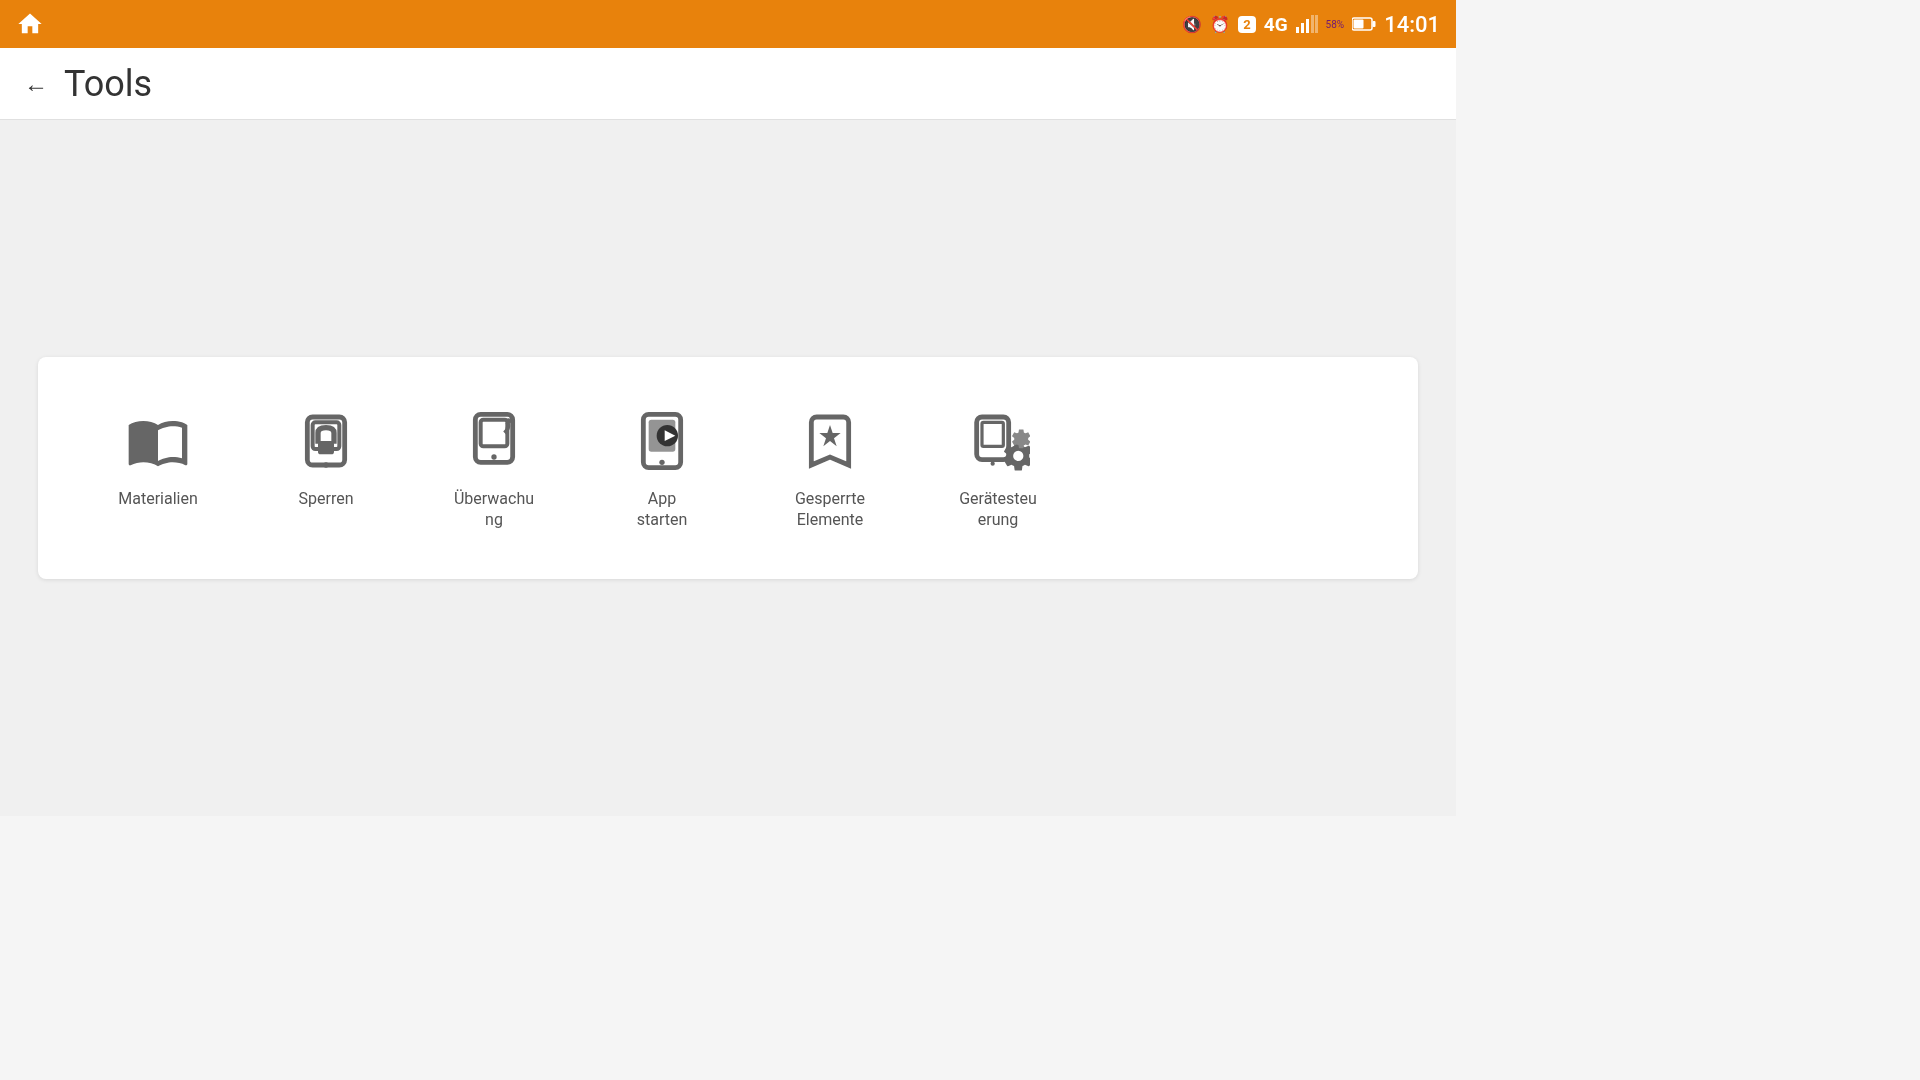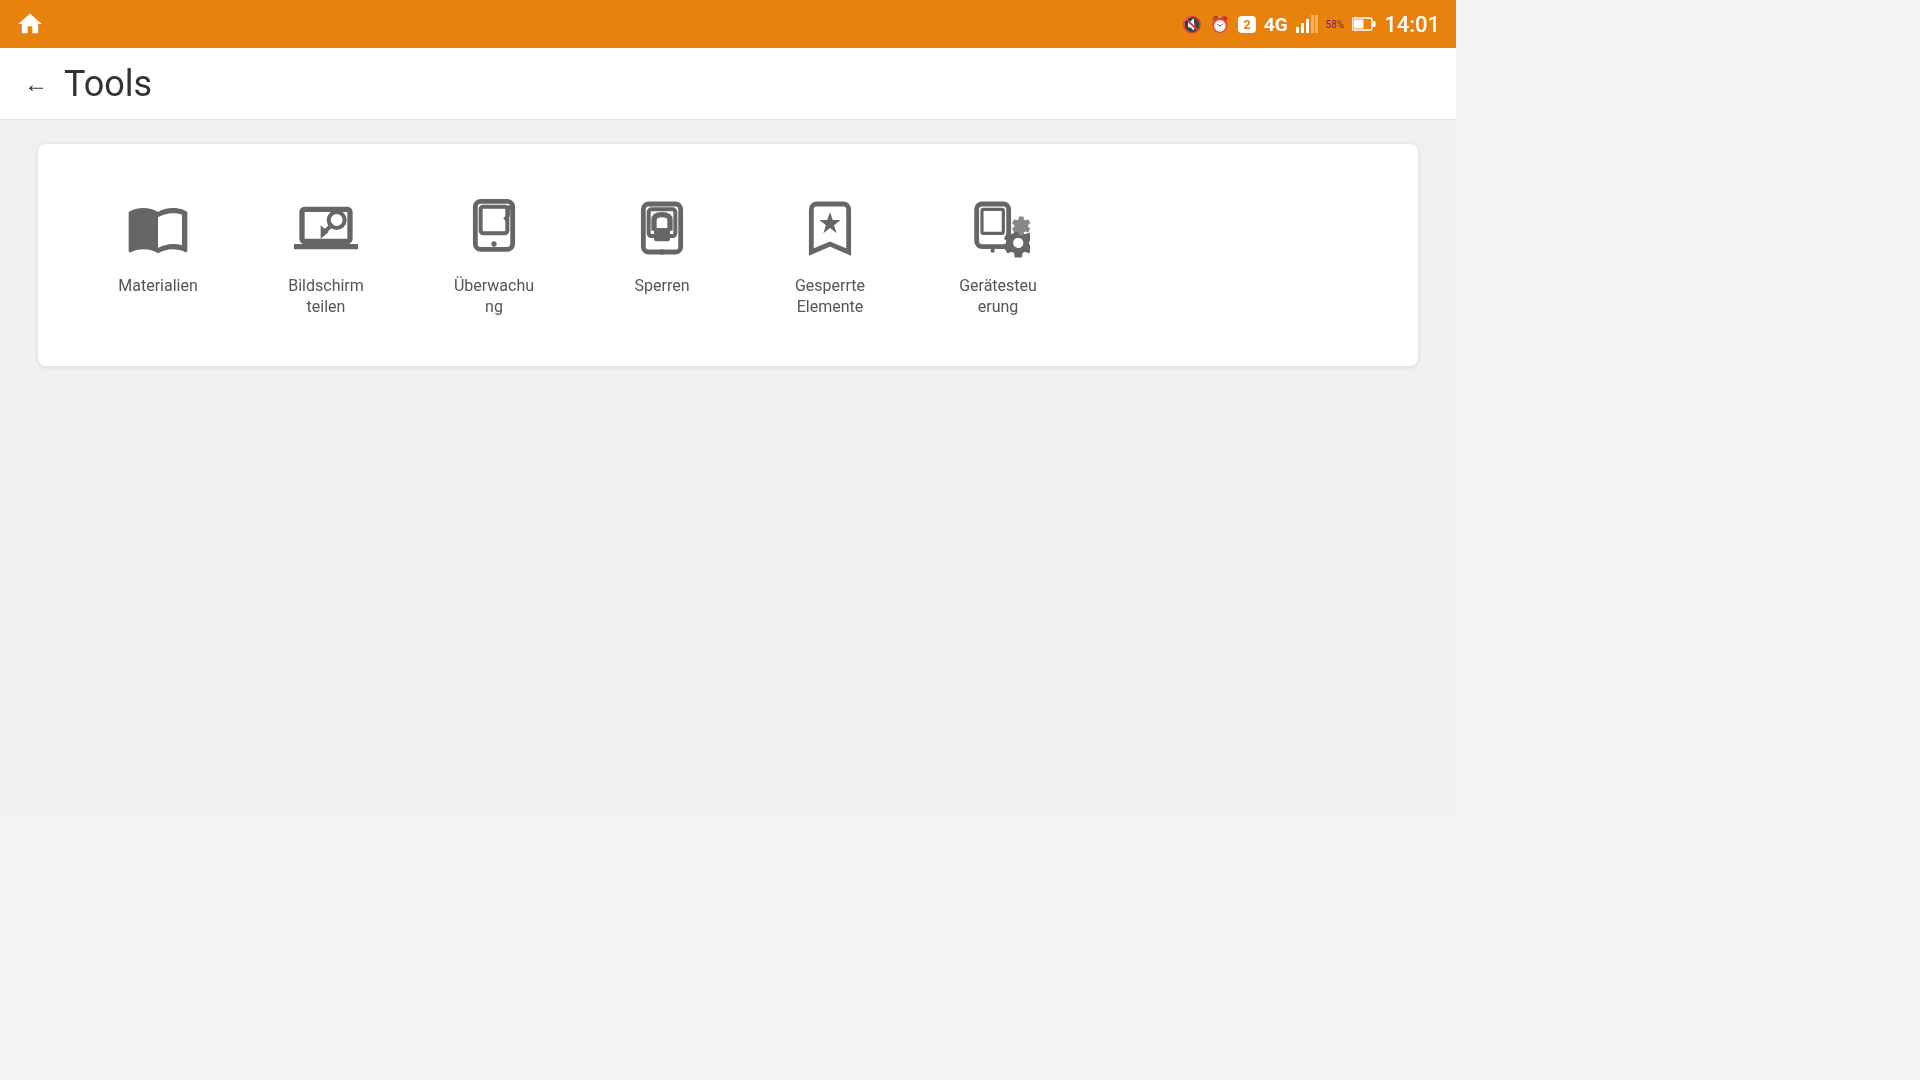--- a/index.html
+++ b/index.html
@@ -64,21 +64,21 @@
       font-weight: 400;
       color: #333;
     }
 
     
     .main-content {
       padding: 24px;
       background: #f0f0f0;
       height: calc(816px - 48px - 72px);
       display: flex;
-      align-items: flex-start;
+      align-items: center;
       justify-content: center;
     }
 
     .tools-card {
       background: white;
       border-radius: 8px;
       width: 100%;
       max-width: 1380px;
       padding: 32px 40px;
       box-shadow: 0 1px 4px rgba(0,0,0,0.1);
@@ -173,57 +173,59 @@
 
       <div class="tool-item">
         <div class="tool-icon">
           <svg viewBox="0 0 24 24">
               <path d="M21 5c-1.11-.35-2.33-.5-3.5-.5-1.95 0-4.05.4-5.5 1.5-1.45-1.1-3.55-1.5-5.5-1.5S2.45 4.9 1 6v14.65c0 .25.25.5.5.5.1 0 .15-.05.25-.05C3.1 20.45 5.05 20 6.5 20c1.95 0 4.05.4 5.5 1.5 1.35-.85 3.8-1.5 5.5-1.5 1.65 0 3.35.3 4.75 1.05.1.05.15.05.25.05.25 0 .5-.25.5-.5V6c-.6-.45-1.25-.75-2-1zm0 13.5c-1.1-.35-2.3-.5-3.5-.5-1.7 0-4.15.65-5.5 1.5V8c1.35-.85 3.8-1.5 5.5-1.5 1.2 0 2.4.15 3.5.5v11.5z"></path>
             </svg>
         </div>
         <span class="tool-label">Materialien</span>
       </div>
 
-      <div class="tool-item">
-        <div class="tool-icon">
-          <svg viewBox="0 0 24 24">
-              <path d="M20 18c1.1 0 1.99-.9 1.99-2L22 6c0-1.1-.9-2-2-2H4c-1.1 0-2 .9-2 2v10c0 1.1.9 2 2 2H0v2h24v-2h-4zM4 6h16v10H4V6zm9 7.5l-3-2.5v5l3-2.5z"></path>
-              <circle cx="16" cy="9" r="3" fill="none" stroke="#666" stroke-width="1.5"></circle>
-              <line x1="14.5" y1="10.5" x2="12" y2="13" stroke="#666" stroke-width="1.5"></line>
-            </svg>
-        </div>
-        <span class="tool-label">Bildschirm<br>teilen</span>
+
+      <div class="tool-item">
+        <div class="tool-icon">
+          <svg viewBox="0 0 24 24">
+            <rect x="5" y="3" width="14" height="18" rx="2" ry="2" fill="none" stroke="#666" stroke-width="1.8"></rect>
+            <rect x="7" y="5" width="10" height="10" rx="1" fill="none" stroke="#666" stroke-width="1.5"></rect>
+            <path d="M9 13 L9 9 Q9 7 12 7 Q15 7 15 9 L15 13" fill="none" stroke="#666" stroke-width="2"></path>
+            <rect x="9" y="12" width="6" height="5" rx="1" fill="#666"></rect>
+            <circle cx="12" cy="21" r="1" fill="#666"></circle>
+          </svg>
+        </div>
+        <span class="tool-label">Sperren</span>
       </div>
 
       <div class="tool-item">
         <div class="tool-icon">
           <svg viewBox="0 0 24 24">
             <rect x="5" y="2" width="14" height="18" rx="2" ry="2" fill="none" stroke="#666" stroke-width="1.8"></rect>
             <rect x="7" y="4" width="10" height="10" rx="1" fill="none" stroke="#666" stroke-width="1.5"></rect>
             <circle cx="12" cy="18" r="1" fill="#666"></circle>
             <path d="M16 9 Q18 7 17 5" fill="none" stroke="#666" stroke-width="1.5"></path>
             <circle cx="17.5" cy="4.5" r="1" fill="#666"></circle>
           </svg>
         </div>
         <span class="tool-label">Überwachu<br>ng</span>
       </div>
 
       <div class="tool-item">
         <div class="tool-icon">
           <svg viewBox="0 0 24 24">
-            <rect x="5" y="3" width="14" height="18" rx="2" ry="2" fill="none" stroke="#666" stroke-width="1.8"></rect>
-            <rect x="7" y="5" width="10" height="10" rx="1" fill="none" stroke="#666" stroke-width="1.5"></rect>
-            <path d="M9 13 L9 9 Q9 7 12 7 Q15 7 15 9 L15 13" fill="none" stroke="#666" stroke-width="2"></path>
-            <rect x="9" y="12" width="6" height="5" rx="1" fill="#666"></rect>
-            <circle cx="12" cy="21" r="1" fill="#666"></circle>
-          </svg>
-        </div>
-        <span class="tool-label">Sperren</span>
-      </div>
-
+            <path d="M7 2h10a2 2 0 0 1 2 2v16a2 2 0 0 1-2 2H7a2 2 0 0 1-2-2V4a2 2 0 0 1 2-2z" fill="none" stroke="#666" stroke-width="1.8"></path>
+            <rect x="7" y="4" width="10" height="12" rx="1" fill="#666" opacity="0.7"></rect>
+            <circle cx="12" cy="20" r="1" fill="#666"></circle>
+            <circle cx="14" cy="10" r="4" fill="#333"></circle>
+            <polygon points="13,8 13,12 17,10" fill="white"></polygon>
+          </svg>
+        </div>
+        <span class="tool-label">App<br>starten</span>
+      </div>
 
 
       <div class="tool-item">
         <div class="tool-icon">
           <svg viewBox="0 0 24 24">
 
             <path d="M17 3H7a2 2 0 0 0-2 2v16l7-3 7 3V5a2 2 0 0 0-2-2z" fill="none" stroke="#666" stroke-width="1.8"></path>
             <polygon points="12,6 13,9 16,9 13.5,11 14.5,14 12,12 9.5,14 10.5,11 8,9 11,9" fill="#666"></polygon>
           </svg>
         </div>

